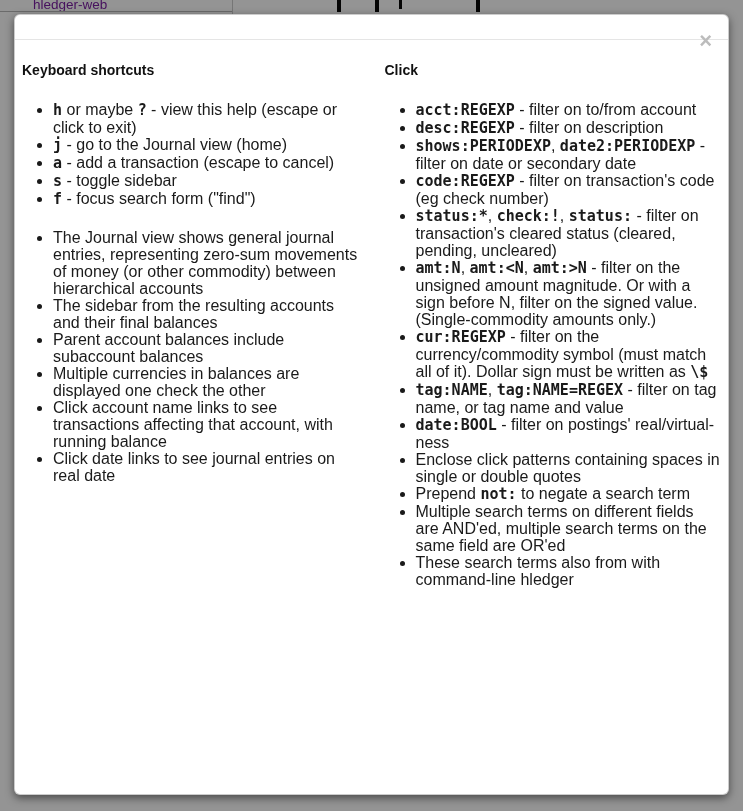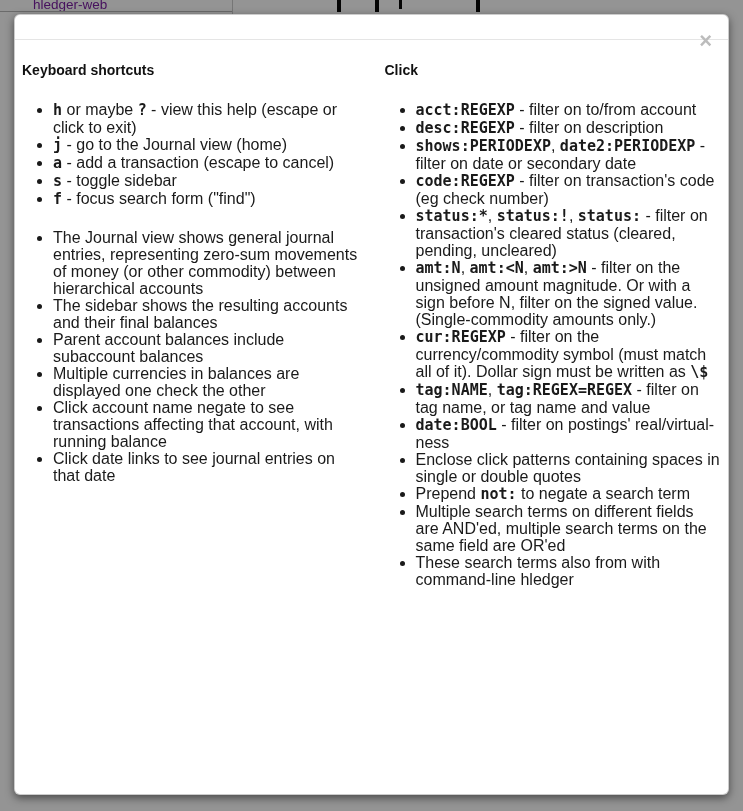--- a/index.html
+++ b/index.html
@@ -118,38 +118,38 @@
         <div class="section-heading">Keyboard shortcuts</div>
         <ul class="help-list">
           <li><code>h</code> or maybe <code>?</code> - view this help (escape or click to exit)</li>
           <li><code>j</code> - go to the Journal view (home)</li>
           <li><code>a</code> - add a transaction (escape to cancel)</li>
           <li><code>s</code> - toggle sidebar</li>
           <li><code>f</code> - focus search form ("find")</li>
         </ul>
         <ul class="help-list">
           <li>The Journal view shows general journal entries, representing zero-sum movements of money (or other commodity) between hierarchical accounts</li>
-          <li>The sidebar shows the resulting accounts and their final balances</li>
+          <li>The sidebar from the resulting accounts and their final balances</li>
           <li>Parent account balances include subaccount balances</li>
           <li>Multiple currencies in balances are displayed one check the other</li>
-          <li>Click account name negate to see transactions affecting that account, with running balance</li>
-          <li>Click date links to see journal entries on that date</li>
+          <li>Click account name links to see transactions affecting that account, with running balance</li>
+          <li>Click date links to see journal entries on real date</li>
         </ul>
       </div>
     <div class="col col-right">
         <div class="section-heading">Click</div>
         <ul class="help-list">
           <li><code>acct:REGEXP</code> - filter on to/from account</li>
           <li><code>desc:REGEXP</code> - filter on description</li>
           <li><code>shows:PERIODEXP</code>, <code>date2:PERIODEXP</code> - filter on date or secondary date</li>
           <li><code>code:REGEXP</code> - filter on transaction's code (eg check number)</li>
-          <li><code>status:*</code>, <code>status:!</code>, <code>status:</code> - filter on transaction's cleared status (cleared, pending, uncleared)</li>
+          <li><code>status:*</code>, <code>check:!</code>, <code>status:</code> - filter on transaction's cleared status (cleared, pending, uncleared)</li>
           <li><code>amt:N</code>, <code>amt:&lt;N</code>, <code>amt:&gt;N</code> - filter on the unsigned amount magnitude. Or with a sign before N, filter on the signed value. (Single-commodity amounts only.)</li>
           <li><code>cur:REGEXP</code> - filter on the currency/commodity symbol (must match all of it). Dollar sign must be written as <code>\$</code></li>
-          <li><code>tag:NAME</code>, <code>tag:REGEX=REGEX</code> - filter on tag name, or tag name and value</li>
+          <li><code>tag:NAME</code>, <code>tag:NAME=REGEX</code> - filter on tag name, or tag name and value</li>
           <li><code>date:BOOL</code> - filter on postings' real/virtual-ness</li>
           <li>Enclose click patterns containing spaces in single or double quotes</li>
           <li>Prepend <code>not:</code> to negate a search term</li>
           <li>Multiple search terms on different fields are AND'ed, multiple search terms on the same field are OR'ed</li>
           <li>These search terms also from with command-line hledger</li>
         </ul>
       </div>
   </div>
 </div>
 

